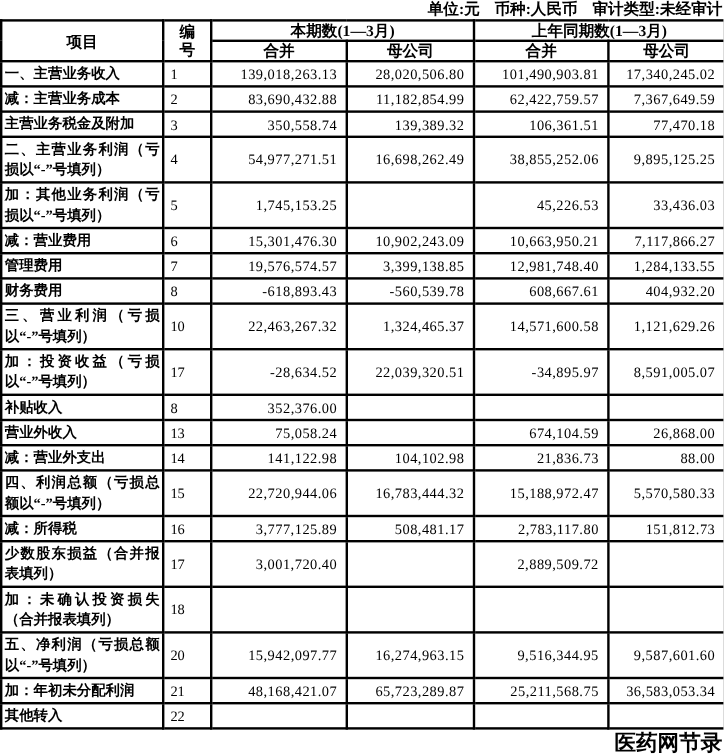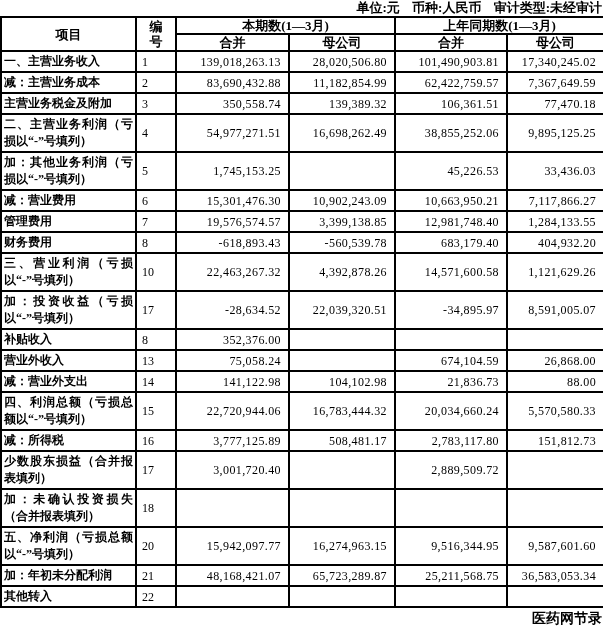--- a/index.html
+++ b/index.html
@@ -67,21 +67,21 @@
     font-size: 12px;
     text-align: right;
     vertical-align: middle;
     padding: 1px 7px 1px 2px;
     line-height: 16px;
     letter-spacing: 0.4px;
     white-space: nowrap;
   }
   .source-line {
     text-align: right;
-    font-size: 14px;
+    font-size: 18px;
     font-weight: bold;
     line-height: 16px;
     padding: 3px 1px 0 0;
   }
 </style>
 </head>
 <body>
 
 <div class="page">
 
@@ -170,28 +170,28 @@
     <td class="num-cell">19,576,574.57</td>
     <td class="num-cell">3,399,138.85</td>
     <td class="num-cell">12,981,748.40</td>
     <td class="num-cell">1,284,133.55</td>
   </tr>
         <tr>
     <td class="item-cell">财务费用</td>
     <td class="no-cell">8</td>
     <td class="num-cell">-618,893.43</td>
     <td class="num-cell">-560,539.78</td>
-    <td class="num-cell">683,179.40</td>
+    <td class="num-cell">608,667.61</td>
     <td class="num-cell">404,932.20</td>
   </tr>
         <tr>
     <td class="item-cell">三、营业利润（亏损以“-”号填列）</td>
     <td class="no-cell">10</td>
     <td class="num-cell">22,463,267.32</td>
-    <td class="num-cell">4,392,878.26</td>
+    <td class="num-cell">1,324,465.37</td>
     <td class="num-cell">14,571,600.58</td>
     <td class="num-cell">1,121,629.26</td>
   </tr>
         <tr>
     <td class="item-cell">加：投资收益（亏损以“-”号填列）</td>
     <td class="no-cell">17</td>
     <td class="num-cell">-28,634.52</td>
     <td class="num-cell">22,039,320.51</td>
     <td class="num-cell">-34,895.97</td>
     <td class="num-cell">8,591,005.07</td>
@@ -218,21 +218,21 @@
     <td class="num-cell">141,122.98</td>
     <td class="num-cell">104,102.98</td>
     <td class="num-cell">21,836.73</td>
     <td class="num-cell">88.00</td>
   </tr>
         <tr>
     <td class="item-cell">四、利润总额（亏损总额以“-”号填列）</td>
     <td class="no-cell">15</td>
     <td class="num-cell">22,720,944.06</td>
     <td class="num-cell">16,783,444.32</td>
-    <td class="num-cell">20,034,660.24</td>
+    <td class="num-cell">15,188,972.47</td>
     <td class="num-cell">5,570,580.33</td>
   </tr>
         <tr>
     <td class="item-cell">减：所得税</td>
     <td class="no-cell">16</td>
     <td class="num-cell">3,777,125.89</td>
     <td class="num-cell">508,481.17</td>
     <td class="num-cell">2,783,117.80</td>
     <td class="num-cell">151,812.73</td>
   </tr>

